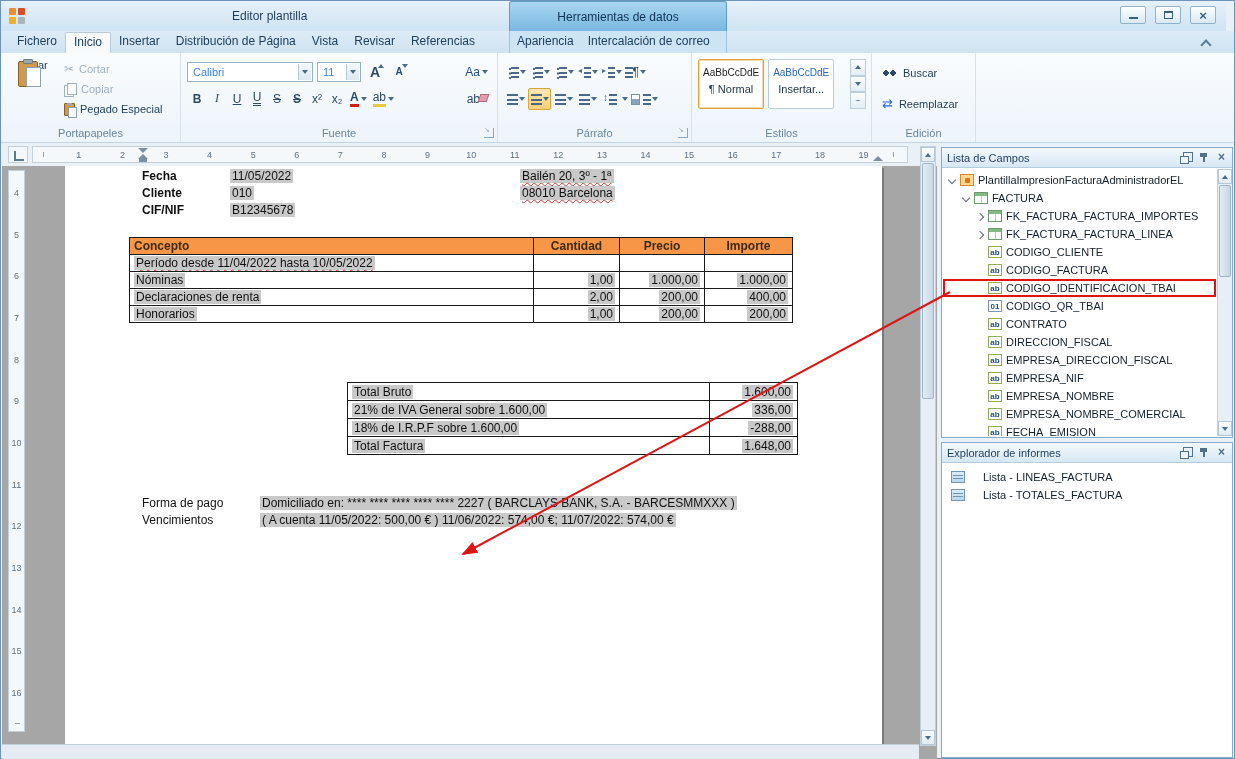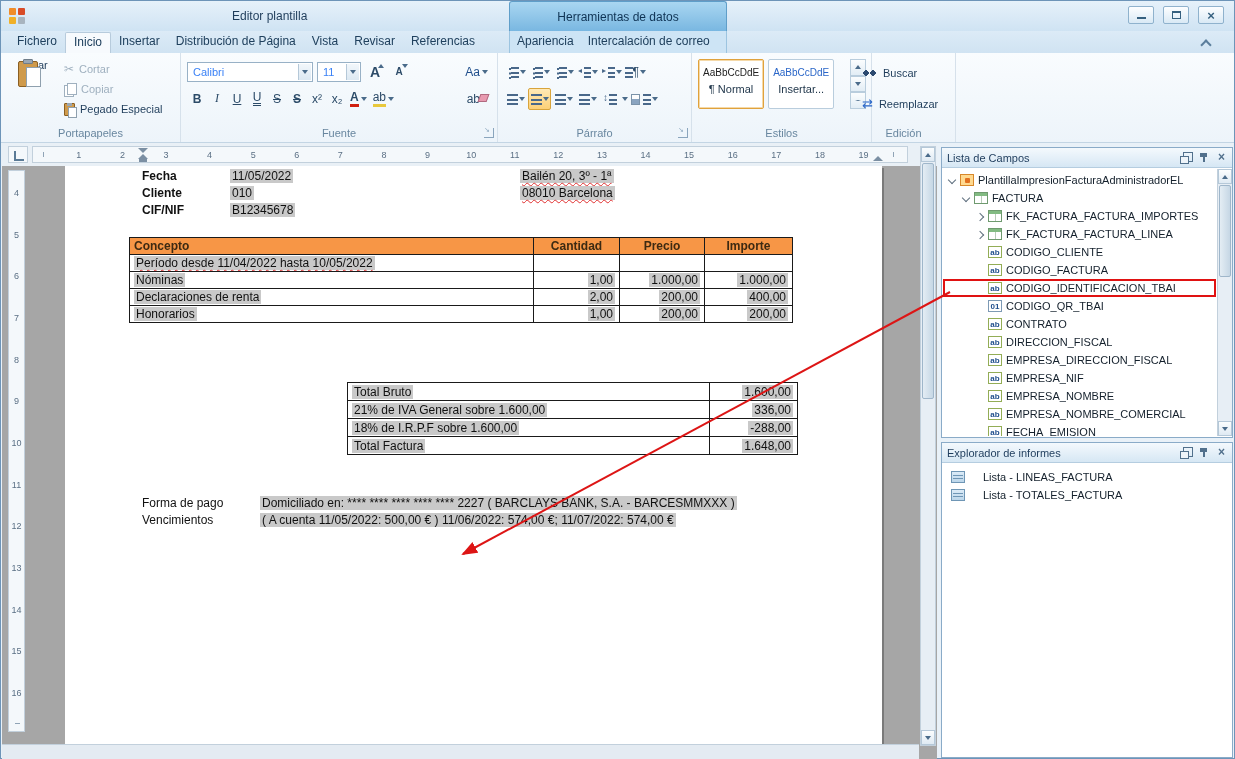--- a/index.html
+++ b/index.html
@@ -1,21 +1,21 @@
 <!DOCTYPE html>
 <html><head>
 <meta charset="utf-8">
 <style>
 *{box-sizing:border-box;margin:0;padding:0}
 html,body{width:1235px;height:759px;overflow:hidden}
 body{font-family:"Liberation Sans",sans-serif;font-size:12px;color:#22384c;background:#d6e6f3;position:relative}
 .app{position:absolute;inset:0;border:1px solid #6d94b8;background:#e9f1f8}
 
 
-.titlebar{position:absolute;left:0;top:0;right:0;height:30px;background:linear-gradient(#e6f1fa,#cfe3f3)}
+.titlebar{position:absolute;left:0;top:0;right:8px;height:30px;background:linear-gradient(#e6f1fa,#cfe3f3)}
 .app-icon{position:absolute;left:8px;top:7px;width:17px;height:17px}
 .app-icon i{position:absolute;width:7px;height:7px;border-radius:1px}
 .app-icon .q1{left:0;top:0;background:#f08c28}
 .app-icon .q2{left:9px;top:0;background:#d84c28}
 .app-icon .q3{left:0;top:9px;background:#f0b028}
 .app-icon .q4{left:9px;top:9px;background:#a8b4bf}
 .title{position:absolute;left:231px;top:8px;font-size:12px;color:#1e3c5a}
 .ctx-header{position:absolute;left:508px;top:0;width:218px;height:30px;background:linear-gradient(#a9d6f1,#79b7e1);border:1px solid #5f9ec9;border-bottom:none;border-radius:3px 3px 0 0;text-align:center;line-height:30px;color:#0f3354;font-size:12px}
 .winbtns{position:absolute;right:10px;top:5px;display:flex;gap:9px}
 .winbtn{width:26px;height:18px;border:1px solid #8fb2cd;background:linear-gradient(#fdfeff,#d9e9f5);display:flex;align-items:center;justify-content:center;border-radius:2px}
@@ -113,21 +113,21 @@
 .stylebox .name{font-size:11px;color:#22384c;margin-top:5px;white-space:nowrap}
 .stylebox.selected{border-color:#e0a23c;box-shadow:inset 0 0 0 1px #f5d9a8}
 .stylebox.tone-insert .prev{color:#2a66c8}
 .gscroll{position:absolute;right:5px;top:6px;width:16px;height:50px;display:flex;flex-direction:column}
 .gsb{flex:1;border:1px solid #b9cddd;background:linear-gradient(#fbfdfe,#e2edf5);display:flex;align-items:center;justify-content:center}
 .tri-up{width:0;height:0;border-left:3px solid transparent;border-right:3px solid transparent;border-bottom:4px solid #4a6b8a}
 .tri-down{width:0;height:0;border-left:3px solid transparent;border-right:3px solid transparent;border-top:4px solid #4a6b8a}
 .gsb .more{border-top:1px solid #4a6b8a;padding-top:1px}
 
 
-.g-edit{left:851px;width:104px;border-right:1px solid #d6e1eb}
+.g-edit{left:871px;width:104px;border-right:1px solid #d6e1eb}
 .ebtn{position:absolute;left:10px;display:flex;gap:6px;align-items:center;font-size:11px;color:#1e3c5a;white-space:nowrap}
 .ic-binoc{width:15px;height:10px;background:radial-gradient(circle 4px at 4px 5px,#2c4a70 70%,transparent 72%),radial-gradient(circle 4px at 11px 5px,#2c4a70 70%,transparent 72%)}
 .ic-replace{color:#2a66c8;font-size:13px;line-height:1}
 
 
 .workspace{position:absolute;left:1px;top:142px;width:935px;height:616px;background:#a6a6a6;overflow:hidden}
 .topband{position:absolute;left:0;top:0;right:0;height:23px;background:#e9f0f6}
 .corner{position:absolute;left:6px;top:3px;width:20px;height:17px;background:#f4f8fb;border:1px solid #c2d0dc}
 .corner::before{content:"";position:absolute;left:5px;top:4px;width:8px;height:8px;border-left:2px solid #5a7a96;border-bottom:2px solid #5a7a96}
 .hruler{position:absolute;left:30px;top:3px;width:876px;height:17px;background:#f4f8fb;border:1px solid #c2d0dc}

